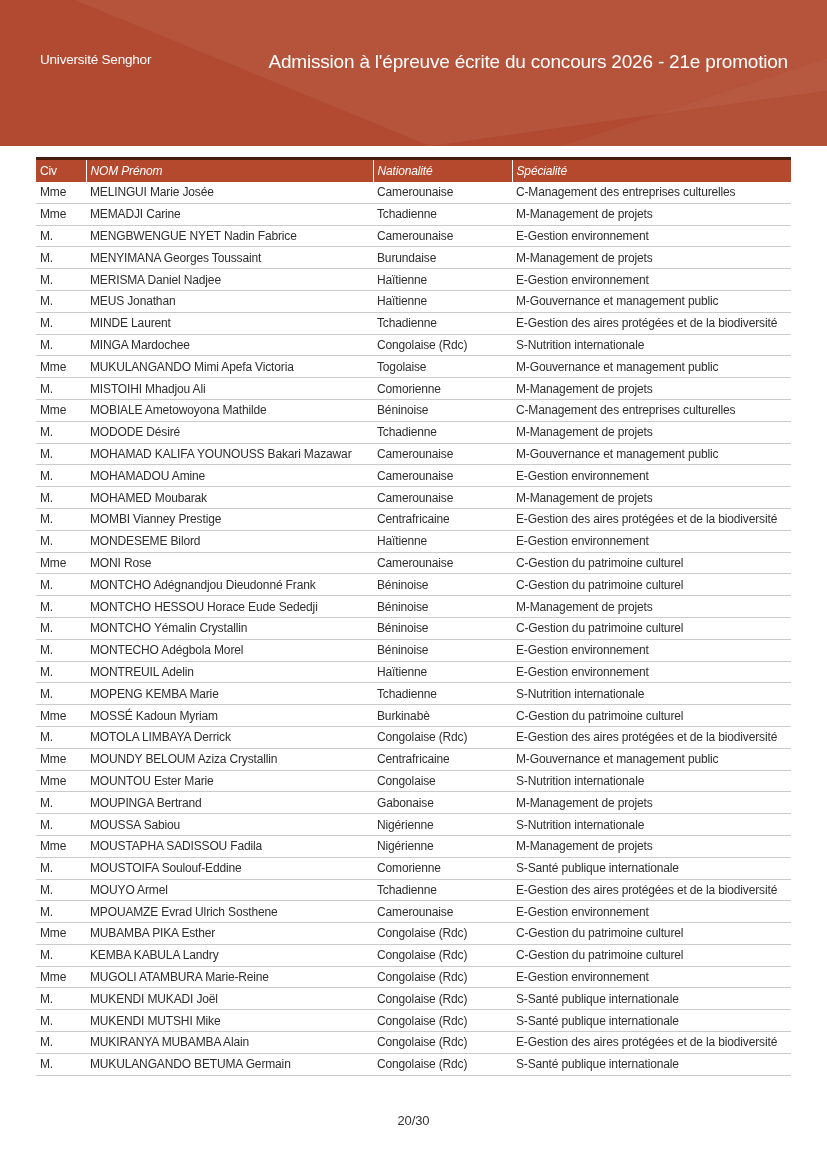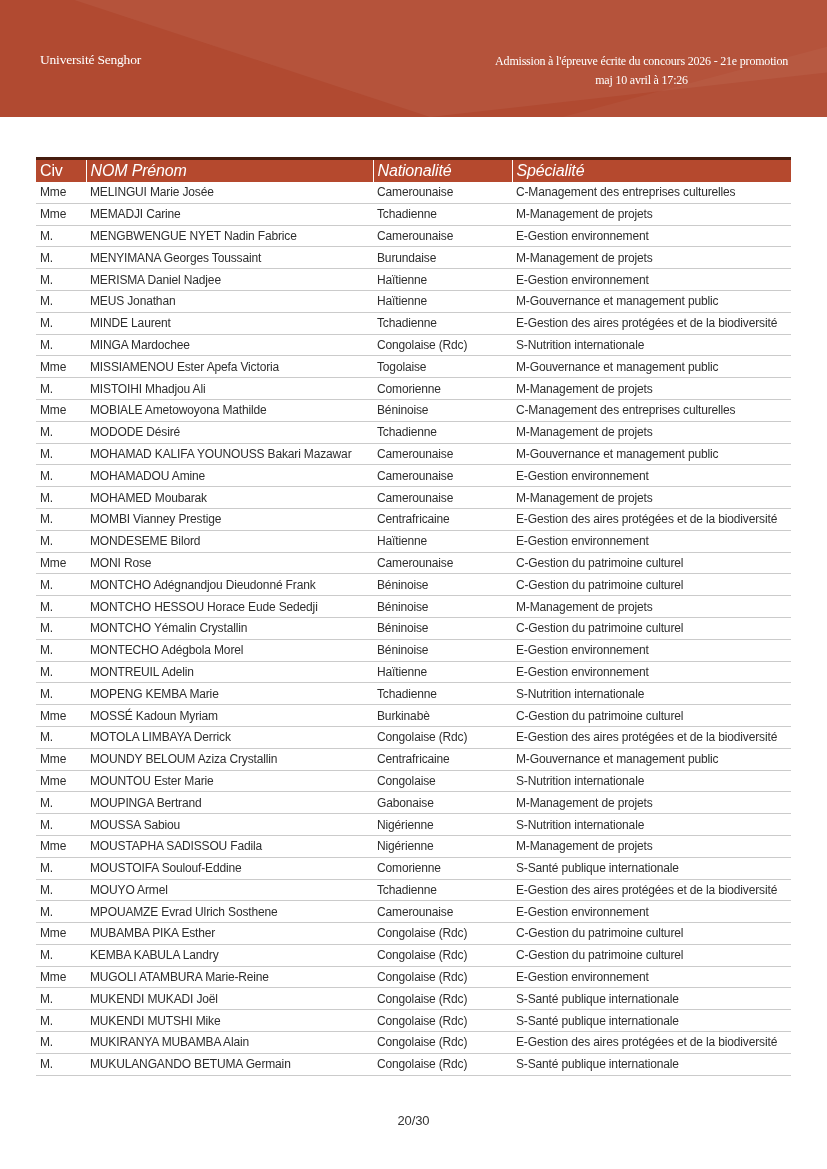--- a/index.html
+++ b/index.html
@@ -17,24 +17,23 @@
     width: 827px;
     height: 1169px;
     background: #ffffff;
   }
 
   
   .banner {
     position: absolute;
     top: 0; left: 0;
     width: 827px;
-    height: 117px;
+    height: 146px;
     background: #b14a31;
     overflow: hidden;
-    font-family: Liberation Serif, serif;
   }
   .banner .shape-a {
     position: absolute;
     inset: 0;
     background: rgba(255,255,255,0.05);
     clip-path: polygon(9% 0%, 100% 0%, 100% 62%, 52% 100%);
   }
   .banner .shape-b {
     position: absolute;
     inset: 0;
@@ -46,23 +45,23 @@
     left: 40px;
     top: 52px;
     color: #ffffff;
     font-size: 13.5px;
     letter-spacing: -0.2px;
   }
   .banner-right {
     position: absolute;
     right: 39px;
     top: 52px;
-    text-align: center;
+    text-align: left;
     color: #ffffff;
-    font-size: 12px;
+    font-size: 19px;
     line-height: 19px;
     letter-spacing: -0.2px;
   }
 
   
   .table-wrap {
     position: absolute;
     top: 157px;
     left: 36px;
     width: 755px;
@@ -78,21 +77,21 @@
   col.c-nat  { width: 139px; }
   col.c-spec { width: 279px; }
 
   thead tr {
     background: #b5492e;
     border-top: 3px solid #461c0f;
   }
   th {
     color: #ffffff;
     font-weight: normal;
-    font-size: 16px;
+    font-size: 12px;
     text-align: left;
     height: 22px;
     padding: 0 0 0 4px;
     white-space: nowrap;
     overflow: hidden;
   }
   th + th { border-left: 1px solid rgba(255,255,255,0.28); font-style: italic; }
 
   td {
     font-size: 12px;
@@ -121,21 +120,20 @@
 <body>
 
 <div class="page">
 
   <div class="banner">
     <div class="shape-a"></div>
     <div class="shape-b"></div>
     <div class="banner-org">Université Senghor</div>
     <div class="banner-right">
       <div>Admission à l'épreuve écrite du concours 2026 - 21e promotion</div>
-      <div>maj 10 avril à 17:26</div>
     </div>
   </div>
 
   <div class="table-wrap">
     <table>
       <colgroup>
         <col class="c-civ">
           <col class="c-nom">
           <col class="c-nat">
           <col class="c-spec">
@@ -200,21 +198,21 @@
 
   <tr>
     <td>M.</td>
     <td>MINGA Mardochee</td>
     <td>Congolaise (Rdc)</td>
     <td>S-Nutrition internationale</td>
   </tr>
 
   <tr>
     <td>Mme</td>
-    <td>MISSIAMENOU Ester Apefa Victoria</td>
+    <td>MUKULANGANDO Mimi Apefa Victoria</td>
     <td>Togolaise</td>
     <td>M-Gouvernance et management public</td>
   </tr>
 
   <tr>
     <td>M.</td>
     <td>MISTOIHI Mhadjou Ali</td>
     <td>Comorienne</td>
     <td>M-Management de projets</td>
   </tr>

